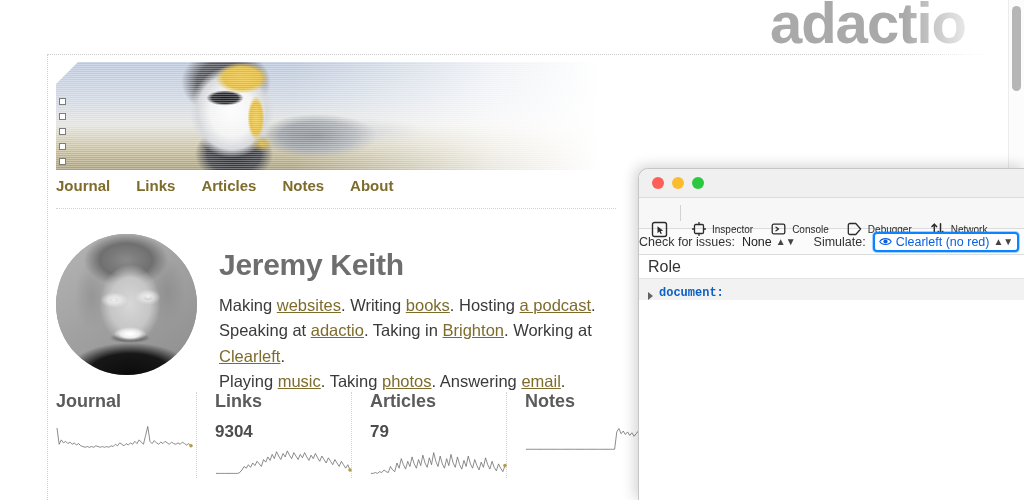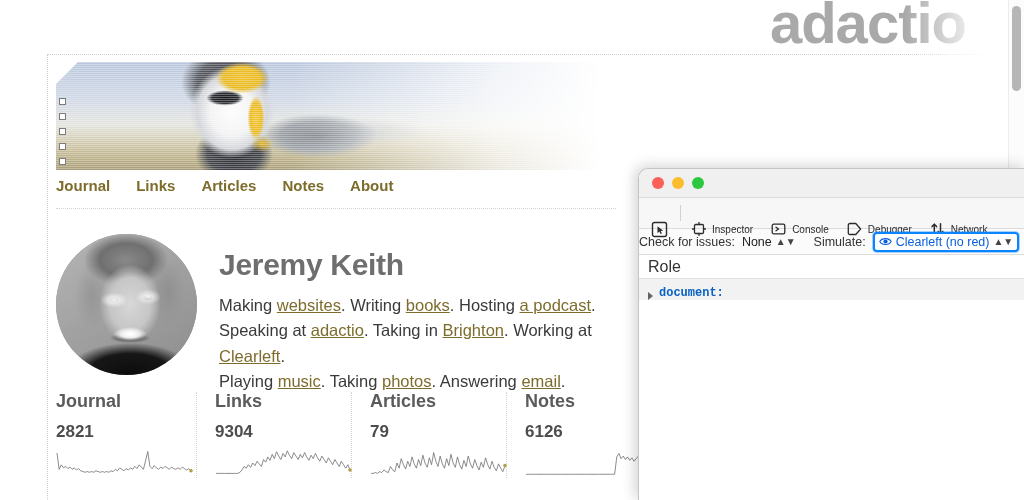--- a/index.html
+++ b/index.html
@@ -401,21 +401,20 @@
           <div><span>Making </span><a href="#">websites</a><span>. Writing </span><a href="#">books</a><span>. Hosting </span><a href="#">a podcast</a><span>.</span></div>
           <div><span>Speaking at </span><a href="#">adactio</a><span>. Taking in </span><a href="#">Brighton</a><span>. Working at </span><a href="#">Clearleft</a><span>.</span></div>
           <div><span>Playing </span><a href="#">music</a><span>. Taking </span><a href="#">photos</a><span>. Answering </span><a href="#">email</a><span>.</span></div>
         </div>
       </div>
     </div>
 
     <div id="stats">
       <div class="stat">
         <div class="stat-label">Journal</div>
-        <div class="stat-value">2821</div>
         <svg class="stat-spark" width="140" height="30" viewBox="0 0 140 30">
             <path d="M1.00 4.97 L3.16 21.31 L5.32 16.86 L7.48 19.83 L9.65 18.34 L11.81 20.57 L13.97 19.09 L16.13 21.31 L18.29 19.83 L20.45 22.06 L22.61 20.57 L24.77 22.80 L26.94 23.54 L29.10 24.29 L31.26 23.54 L33.42 24.29 L35.58 23.54 L37.74 24.29 L39.90 22.80 L42.06 23.54 L44.23 24.29 L46.39 23.54 L48.55 24.29 L50.71 23.54 L52.87 24.29 L55.03 22.80 L57.19 23.54 L59.35 21.31 L61.52 22.80 L63.68 19.83 L65.84 21.31 L68.00 22.80 L70.16 20.57 L72.32 22.06 L74.48 19.83 L76.65 21.31 L78.81 18.34 L80.97 20.57 L83.13 16.86 L85.29 19.09 L87.45 21.31 L89.61 12.40 L91.77 3.49 L93.94 18.34 L96.10 20.57 L98.26 17.60 L100.42 19.83 L102.58 21.31 L104.74 19.09 L106.90 20.57 L109.06 18.34 L111.23 19.83 L113.39 21.31 L115.55 19.09 L117.71 20.57 L119.87 21.31 L122.03 19.83 L124.19 21.31 L126.35 19.09 L128.52 20.57 L130.68 22.06 L132.84 20.57 L135.00 22.80" fill="none" stroke="#6f6f6f" stroke-width="0.8" stroke-linejoin="round"></path>
             <circle cx="135.00" cy="22.80" r="1.8" fill="#b59c4a"></circle>
           </svg>
       </div>
       <div class="stat">
         <div class="stat-label">Links</div>
         <div class="stat-value">9304</div>
         <svg class="stat-spark" width="140" height="30" viewBox="0 0 140 30">
             <path d="M1.00 25.40 L3.16 25.40 L5.32 25.40 L7.48 25.40 L9.65 25.40 L11.81 25.40 L13.97 25.40 L16.13 25.40 L18.29 25.40 L20.45 25.40 L22.61 25.40 L24.77 24.53 L26.94 21.93 L29.10 18.47 L31.26 20.20 L33.42 16.73 L35.58 19.33 L37.74 15.00 L39.90 17.60 L42.06 13.27 L44.23 15.87 L46.39 18.47 L48.55 11.53 L50.71 14.13 L52.87 8.93 L55.03 12.40 L57.19 6.33 L59.35 10.67 L61.52 3.73 L63.68 8.07 L65.84 11.53 L68.00 5.47 L70.16 8.93 L72.32 2.87 L74.48 7.20 L76.65 10.67 L78.81 4.60 L80.97 8.07 L83.13 11.53 L85.29 6.33 L87.45 9.80 L89.61 4.60 L91.77 8.93 L93.94 12.40 L96.10 7.20 L98.26 10.67 L100.42 5.47 L102.58 9.80 L104.74 13.27 L106.90 8.07 L109.06 11.53 L111.23 15.00 L113.39 9.80 L115.55 13.27 L117.71 16.73 L119.87 11.53 L122.03 15.00 L124.19 18.47 L126.35 13.27 L128.52 16.73 L130.68 20.20 L132.84 16.73 L135.00 21.93" fill="none" stroke="#6f6f6f" stroke-width="0.8" stroke-linejoin="round"></path>
@@ -425,21 +424,20 @@
       <div class="stat">
         <div class="stat-label">Articles</div>
         <div class="stat-value">79</div>
         <svg class="stat-spark" width="140" height="30" viewBox="0 0 140 30">
             <path d="M1.00 25.40 L3.16 25.40 L5.32 24.53 L7.48 25.40 L9.65 23.67 L11.81 24.53 L13.97 21.93 L16.13 23.67 L18.29 24.53 L20.45 18.47 L22.61 21.93 L24.77 23.67 L26.94 15.00 L29.10 20.20 L31.26 10.67 L33.42 16.73 L35.58 21.07 L37.74 13.27 L39.90 18.47 L42.06 8.93 L44.23 15.87 L46.39 20.20 L48.55 11.53 L50.71 17.60 L52.87 7.20 L55.03 15.00 L57.19 19.33 L59.35 9.80 L61.52 16.73 L63.68 4.60 L65.84 13.27 L68.00 18.47 L70.16 8.07 L72.32 15.87 L74.48 20.20 L76.65 10.67 L78.81 17.60 L80.97 6.33 L83.13 15.00 L85.29 19.33 L87.45 8.93 L89.61 16.73 L91.77 21.07 L93.94 12.40 L96.10 18.47 L98.26 8.07 L100.42 15.87 L102.58 20.20 L104.74 11.53 L106.90 17.60 L109.06 21.93 L111.23 14.13 L113.39 19.33 L115.55 9.80 L117.71 16.73 L119.87 21.07 L122.03 13.27 L124.19 19.33 L126.35 22.80 L128.52 15.87 L130.68 20.20 L132.84 23.67 L135.00 17.60" fill="none" stroke="#6f6f6f" stroke-width="0.8" stroke-linejoin="round"></path>
             <circle cx="135.00" cy="17.60" r="1.8" fill="#b59c4a"></circle>
           </svg>
       </div>
       <div class="stat">
         <div class="stat-label">Notes</div>
-        <div class="stat-value">6126</div>
         <svg class="stat-spark" width="140" height="30" viewBox="0 0 140 30">
             <path d="M1.00 26.27 L3.16 26.27 L5.32 26.27 L7.48 26.27 L9.65 26.27 L11.81 26.27 L13.97 26.27 L16.13 26.27 L18.29 26.27 L20.45 26.27 L22.61 26.27 L24.77 26.27 L26.94 26.27 L29.10 26.27 L31.26 26.27 L33.42 26.27 L35.58 26.27 L37.74 26.27 L39.90 26.27 L42.06 26.27 L44.23 26.27 L46.39 26.27 L48.55 26.27 L50.71 26.27 L52.87 26.27 L55.03 26.27 L57.19 26.27 L59.35 26.27 L61.52 26.27 L63.68 26.27 L65.84 26.27 L68.00 26.27 L70.16 26.27 L72.32 26.27 L74.48 26.27 L76.65 26.27 L78.81 26.27 L80.97 26.27 L83.13 26.27 L85.29 26.27 L87.45 26.27 L89.61 26.27 L91.77 8.93 L93.94 5.47 L96.10 10.67 L98.26 8.07 L100.42 11.53 L102.58 8.93 L104.74 12.40 L106.90 9.80 L109.06 13.27 L111.23 10.67 L113.39 8.07 L115.55 11.53 L117.71 8.93 L119.87 12.40 L122.03 9.80 L124.19 7.20 L126.35 10.67 L128.52 13.27 L130.68 8.93 L132.84 11.53 L135.00 8.07" fill="none" stroke="#6f6f6f" stroke-width="0.8" stroke-linejoin="round"></path>
             <circle cx="135.00" cy="8.07" r="1.8" fill="#b59c4a"></circle>
           </svg>
       </div>
     </div>
 
   </div>
 
   <div id="page-fade"></div>

